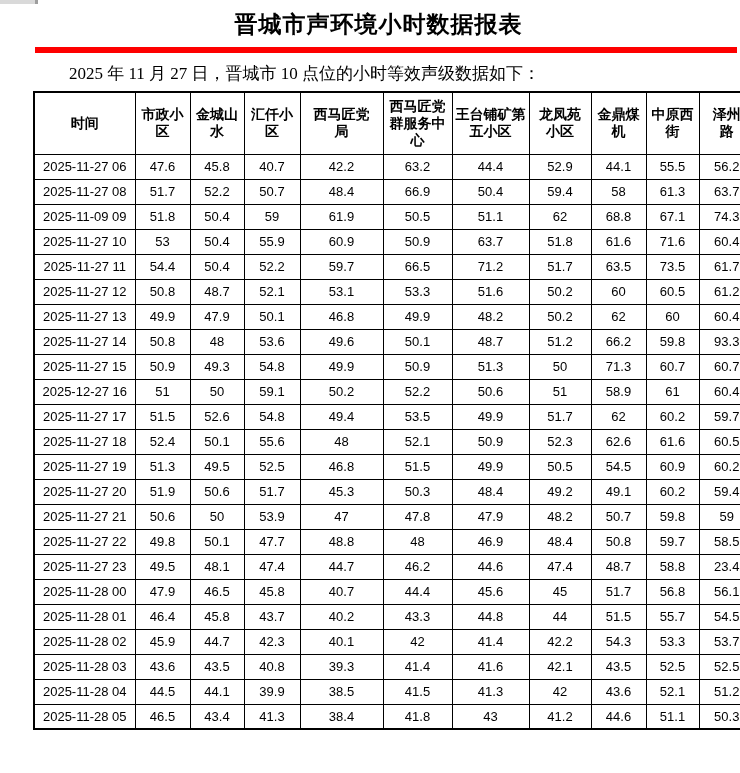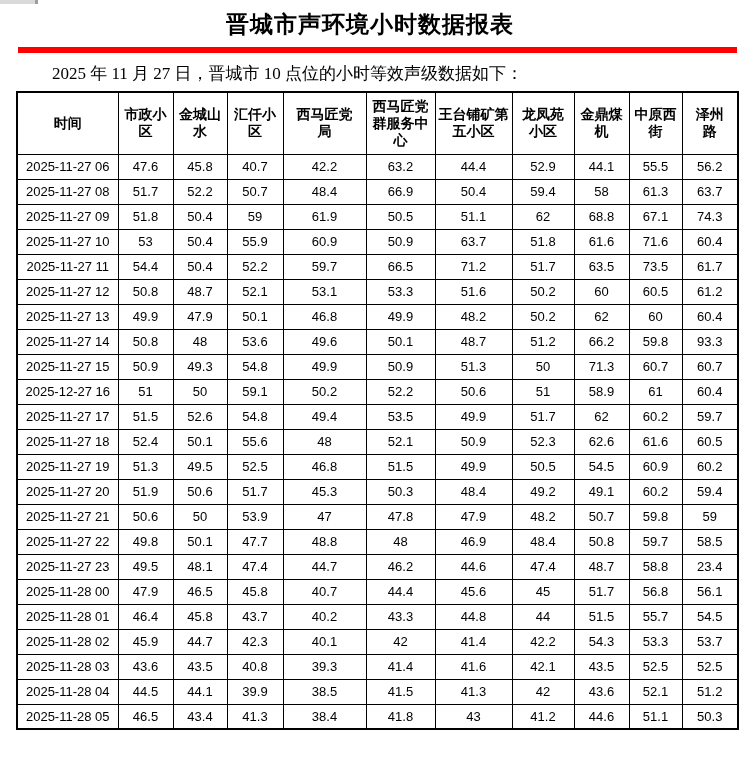--- a/index.html
+++ b/index.html
@@ -8,20 +8,21 @@
     background: #ffffff;
     font-family: "Liberation Sans", sans-serif;
     color: #000000;
   }
   .page {
     position: relative;
     width: 740px;
     height: 773px;
     background: #ffffff;
     overflow: hidden;
+    padding-left: 17px;
   }
   .corner-artifact {
     position: absolute;
     top: 0; left: 0;
     width: 38px; height: 4px;
     background: #d9d9d9;
     border-right: 3px solid #9e9e9e;
   }
   .report-title {
     margin-top: 9px;
@@ -157,21 +158,21 @@
           <td>50.7</td>
           <td>48.4</td>
           <td>66.9</td>
           <td>50.4</td>
           <td>59.4</td>
           <td>58</td>
           <td>61.3</td>
           <td>63.7</td>
         </tr>
         <tr>
-          <td>2025-11-27 09</td>
+          <td>2025-11-09 09</td>
           <td>51.8</td>
           <td>50.4</td>
           <td>59</td>
           <td>61.9</td>
           <td>50.5</td>
           <td>51.1</td>
           <td>62</td>
           <td>68.8</td>
           <td>67.1</td>
           <td>74.3</td>

